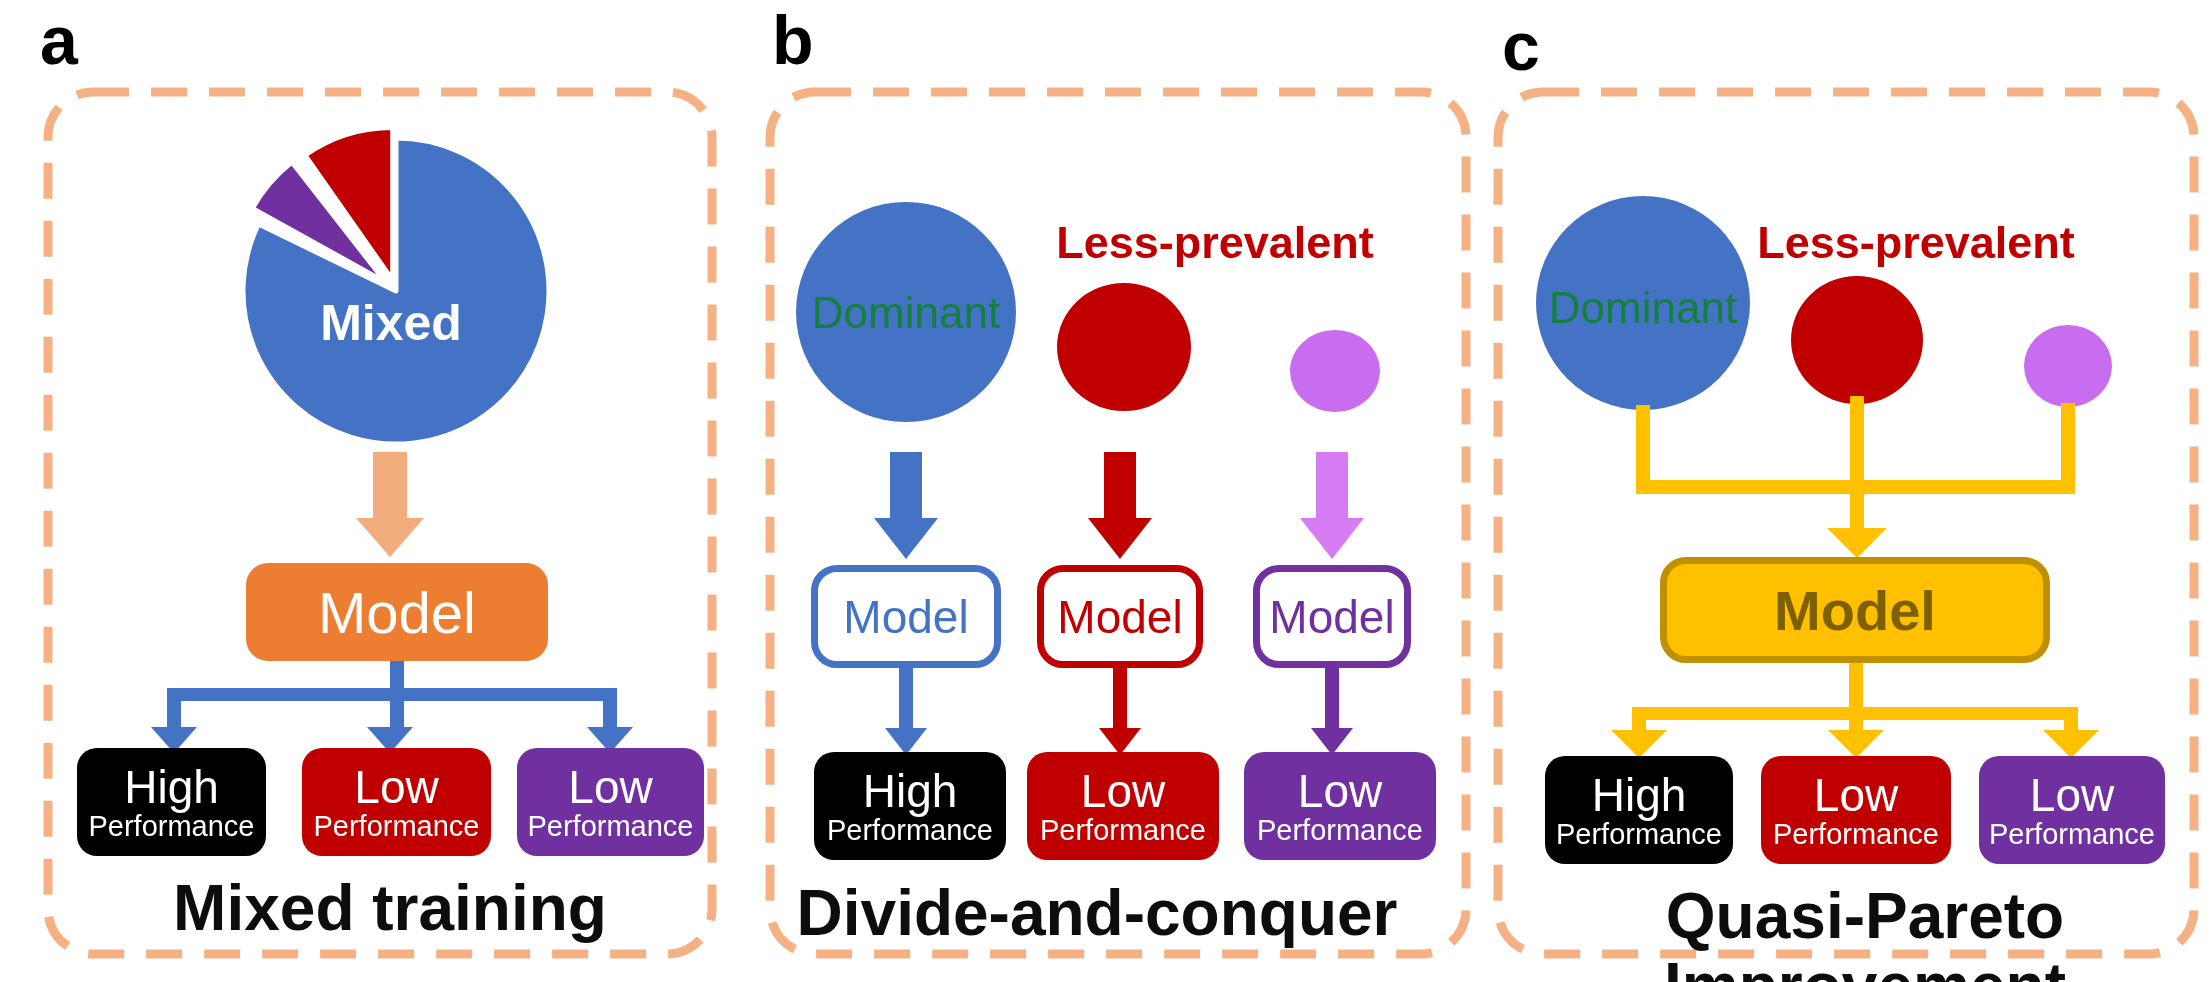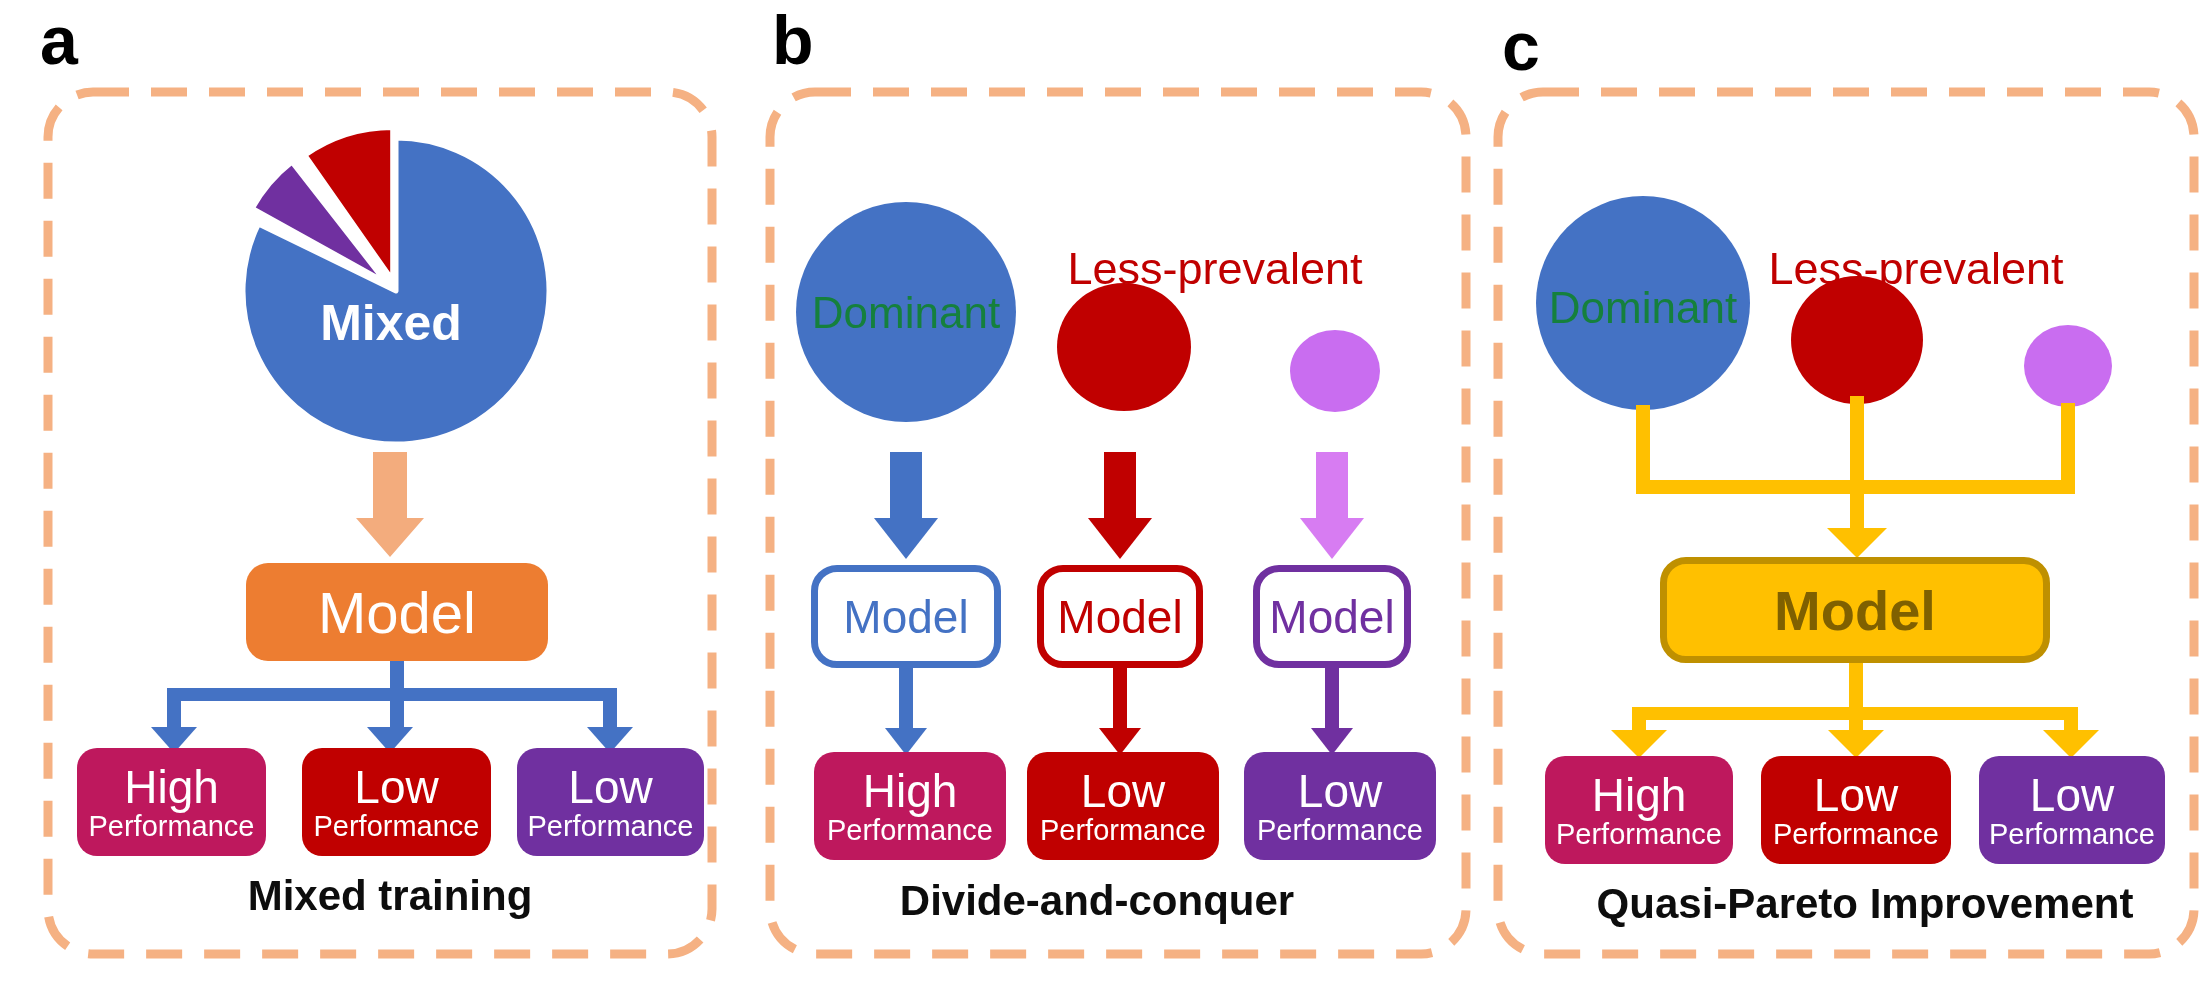--- a/index.html
+++ b/index.html
@@ -4,36 +4,36 @@
 <style>
   html,body{margin:0;padding:0;background:#fff;}
   #figure{position:relative;width:2212px;height:982px;background:#ffffff;overflow:hidden;
           font-family:"Liberation Sans",sans-serif;}
   #shapes{position:absolute;left:0;top:0;width:2212px;height:982px;}
   .abs{position:absolute;box-sizing:border-box;}
   .panel-letter{font-size:68px;font-weight:bold;color:#000;line-height:1;}
   .txt-center{text-align:center;line-height:1;}
   .data-label{font-size:50px;font-weight:bold;color:#fff;}
   .dominant-label{font-size:44px;font-weight:normal;color:#15803d;}
-  .lessprev-label{font-size:45px;font-weight:normal;color:#C00000;margin-top:26px;}
-  .caption{font-size:42px;font-weight:bold;color:#0d0d0d;line-height:1.1;}
+  .lessprev-label{font-size:45px;font-weight:bold;color:#C00000;}
+  .caption{font-size:64px;font-weight:bold;color:#0d0d0d;line-height:1.1;}
   .model-box{display:flex;align-items:center;justify-content:center;}
   .model-a{left:246px;top:563px;width:302px;height:98px;background:#ED7D31;border-radius:22px;
            color:#fff;font-size:58px;}
   .model-b{top:565px;height:103px;background:#fff;border:7px solid;border-radius:26px;font-size:46px;}
   .model-b1{left:811px;width:190px;border-color:#4472C4;color:#4472C4;}
   .model-b2{left:1037px;width:166px;border-color:#C00000;color:#C00000;}
   .model-b3{left:1253px;width:158px;border-color:#7030A0;color:#7030A0;}
   .model-c{left:1660px;top:557px;width:390px;height:106px;background:#FFC000;border:7px solid #BF9000;
            border-radius:26px;color:#7F6000;font-size:56px;font-weight:bold;}
   .perf{display:flex;flex-direction:column;align-items:center;justify-content:center;
         height:108px;border-radius:20px;color:#fff;line-height:1.05;}
   .perf .lv{font-size:46px;}
   .perf .metric{font-size:29px;}
-  .bg-blue{background:#be185d;}
+  .bg-blue{background:#000000;}
   .bg-red{background:#C00000;}
   .bg-purple{background:#7030A0;}
 </style>
 </head>
 <body>
 
 <div id="figure">
 
   <svg id="shapes" viewBox="0 0 2212 982">
 

